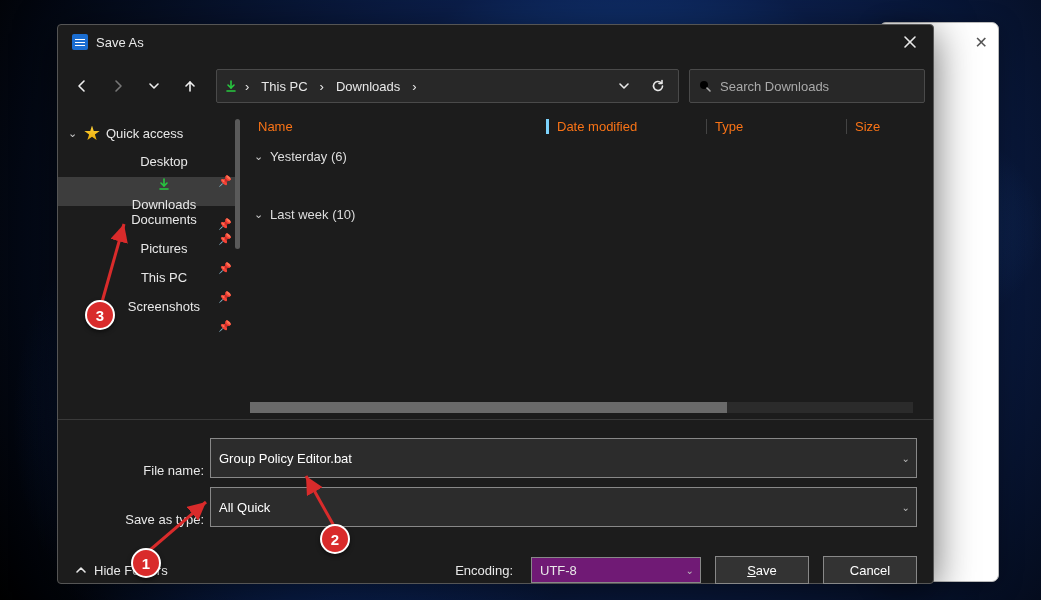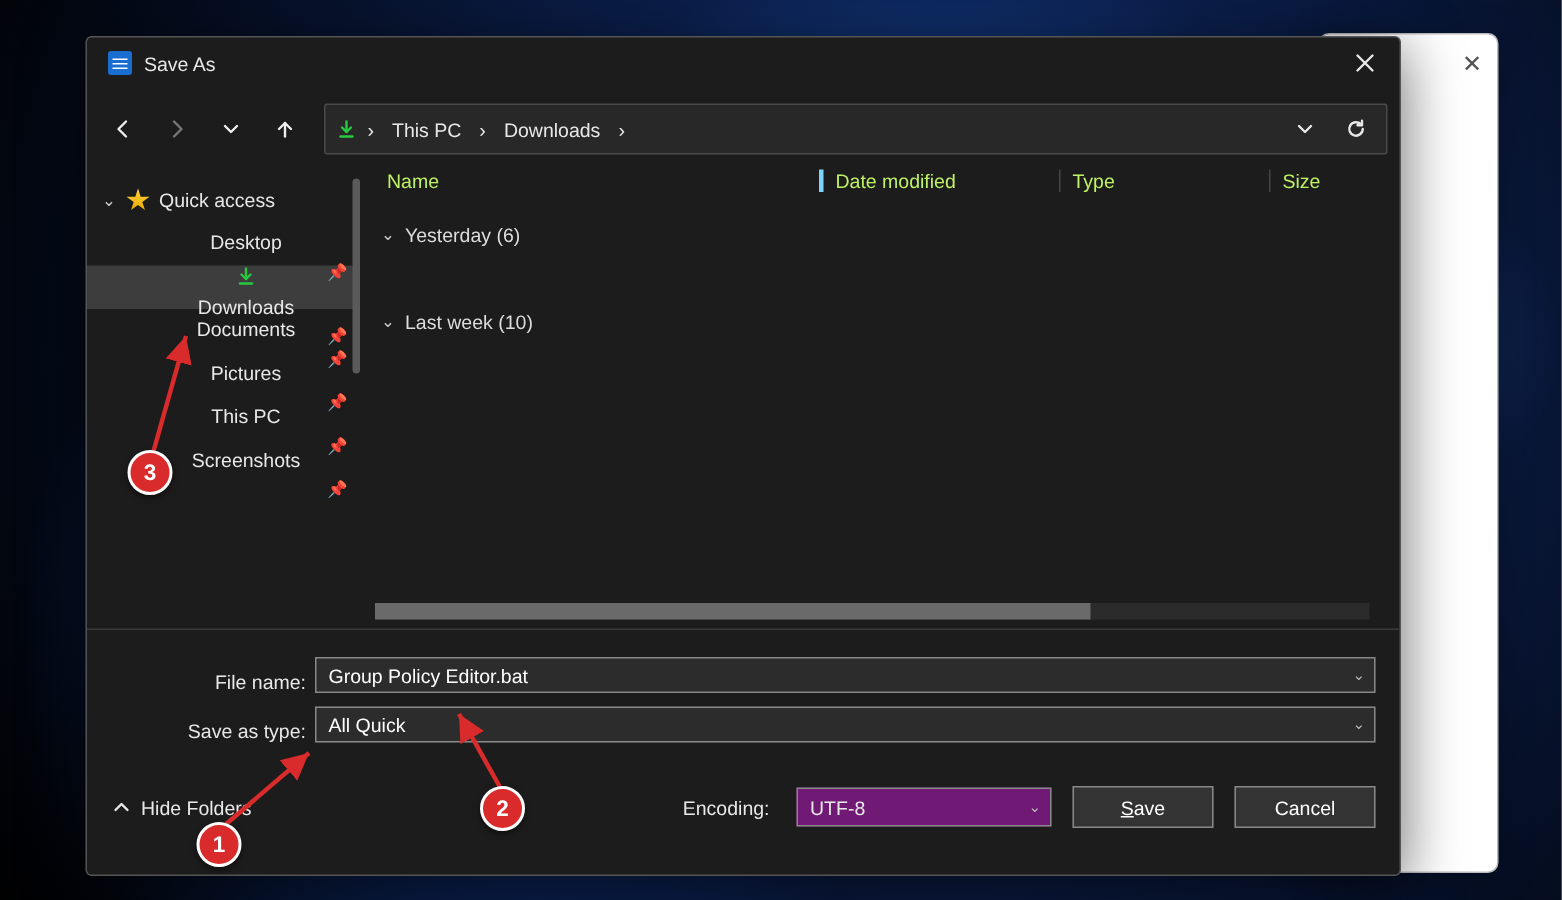--- a/index.html
+++ b/index.html
@@ -62,34 +62,34 @@
   .star { background:linear-gradient(#ffd23a,#e6a400); clip-path:polygon(50% 0,61% 35%,98% 35%,68% 57%,79% 91%,50% 70%,21% 91%,32% 57%,2% 35%,39% 35%);}
   .folder { background:linear-gradient(#ffd76a,#e6a400); }
   .dl-ico { width:16px;height:16px; display:flex;align-items:center;justify-content:center;color:#27c93f; }
   .desktop-ico{background:linear-gradient(#1fa6e0,#0d6fa8);}
   .docs-ico{background:#2d6bb3;}
   .pics-ico{background:#2d9bb3;}
   .pc-ico{background:#3a6a9e;}
   .pin { color:#8a8a8a; margin-left:auto; margin-right:8px; font-size:11px; }
   .chev { color:#ccc; font-size:11px; width:10px; }
   .filepane { flex:1; padding:0 10px; position:relative; }
-  .columns { height:28px; display:flex; align-items:flex-start; color:#bef264;
+  .columns { height:28px; display:flex; align-items:center; color:#f97316;
              border-bottom:1px solid transparent; }
   .col { padding:0 8px; }
   .col.name{width:280px;} .col.date{width:160px;border-left:3px solid #7dd3fc;margin-left:16px;}
   .col.type{width:140px;border-left:1px solid #444;} .col.size{flex:1;border-left:1px solid #444;}
   .group { height:30px; display:flex; align-items:center; gap:6px; padding-left:4px; color:#ddd; }
   .hscroll { position:absolute; bottom:6px; left:10px; right:20px; height:11px; }
   .hscroll-track{height:11px;background:#2b2b2b;}
   .hscroll-thumb{height:11px;background:#6a6a6a;width:72%;}
   
   .bottom { padding:18px 16px 10px 16px; border-top:1px solid #3a3a3a;}
   .fieldrow { display:flex; align-items:flex-end; margin-bottom:9px; }
   .fieldrow label { width:130px; text-align:right; margin-right:6px; color:#e8e8e8; }
-  .combo { flex:1; height:24px; background:#2c2c2c; border:1px solid #888;
+  .combo { flex:1; height:40px; background:#2c2c2c; border:1px solid #888;
            display:flex; align-items:center; padding:0 8px; position:relative; color:#fff; }
   .combo .arrow { position:absolute; right:6px; color:#bbb; font-size:10px; }
   .footer { display:flex; align-items:center; padding:10px 16px 10px 16px; gap:14px; }
   .hide { display:flex; align-items:center; gap:6px; }
   .footer .spacer{flex:1;}
   .enc-label{margin-right:4px;}
   .enc-combo{width:170px;height:26px;background:#701a75;border:1px solid #888;
              display:flex;align-items:center;padding:0 8px;position:relative;}
   .enc-combo .arrow{position:absolute;right:6px;font-size:10px;color:#bbb;}
   .btn{width:94px;height:28px;background:#333;border:1px solid #888;color:#fff;
@@ -168,20 +168,27 @@
         <svg class="ic" viewBox="0 0 14 14">
             <polyline points="3,5 7,9 11,5"></polyline>
           </svg>
       </div>
       <div class="addr-btn">
         <svg class="ic" viewBox="0 0 14 14">
             <path d="M11.5 7a4.5 4.5 0 1 1-1.3-3.2"></path>
             <polyline points="11,1.5 11,4.5 8,4.5"></polyline>
           </svg>
       </div>
+    </div>
+    <div class="searchbox">
+      <svg class="ic" viewBox="0 0 14 14">
+          <circle cx="6" cy="6" r="4"></circle>
+          <line x1="9" y1="9" x2="12" y2="12"></line>
+        </svg>
+      <span>Search Downloads</span>
     </div>
   </div>
 
 
   <div class="split">
     <div class="sidebar">
       <div class="tree-item">
         <span class="chev">⌄</span>
         <span class="tree-ico star"></span>
         <span>Quick access</span>

